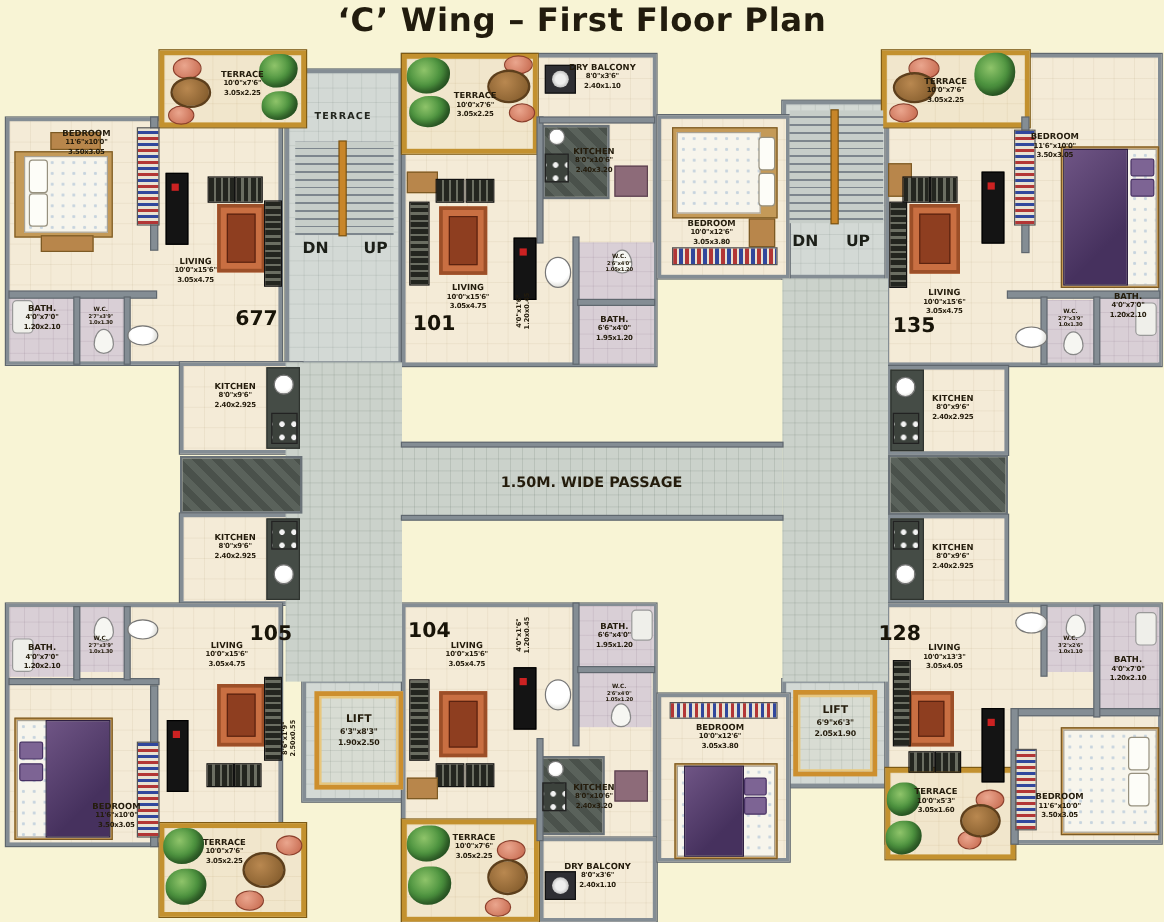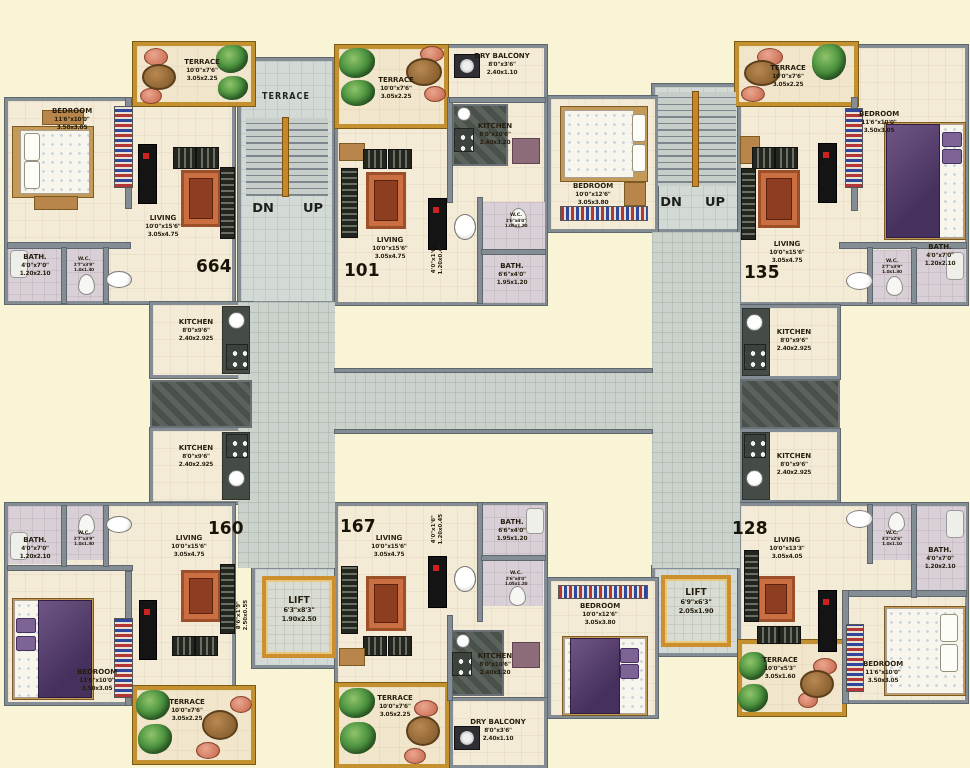--- a/index.html
+++ b/index.html
@@ -53,26 +53,30 @@
   .tray{position:absolute;z-index:10;background:#efefea;border:1px solid #999;border-radius:4px;}
   .tanbox{position:absolute;z-index:10;background:#b8864b;border:1px solid #7c5a24;}
   .mauve{position:absolute;z-index:9;background:#8d6b79;border:1px solid #5e4350;}
   .wm{position:absolute;z-index:10;background:#2e2e33;border:1px solid #111;}
   .wmdrum{position:absolute;z-index:11;border-radius:50%;background:radial-gradient(circle,#eee 40%,#999);}
 </style>
 </head>
 <body>
 
 <div id="plan">
+  <div class="title">‘C’ Wing – First Floor Plan</div>
 
   <div class="passage" style="left:238px;top:302px;width:97px;height:266px"></div>
   <div class="passage" style="left:652px;top:232px;width:88px;height:336px"></div>
   <div class="passage" style="left:335px;top:372px;width:317px;height:58px"></div>
   <div class="wall" style="left:335px;top:369px;width:317px;height:3px"></div>
   <div class="wall" style="left:335px;top:430px;width:317px;height:3px"></div>
+  <div class="rlabel" style="left:368px;top:394px;width:250px;font-size:12px">
+      <span>1.50M. WIDE PASSAGE</span>
+    </div>
 
   <div class="room shaft" style="left:238px;top:58px;width:97px;height:246px"></div>
   <div class="stxt" style="left:244px;top:92px;width:84px">TERRACE</div>
   <div class="steps" style="left:246px;top:118px;width:82px;height:78px"></div>
   <div class="sdiv" style="left:283px;top:118px;width:5px;height:78px"></div>
   <div class="dnup" style="left:248px;top:200px;width:30px">DN</div>
   <div class="dnup" style="left:298px;top:200px;width:30px">UP</div>
 
   <div class="room shaft" style="left:652px;top:84px;width:90px;height:148px"></div>
   <div class="steps" style="left:658px;top:92px;width:78px;height:94px"></div>
@@ -130,21 +134,21 @@
   <div class="rlabel" style="left:12px;top:253px;width:46px">
     <span>BATH.</span>
       <span class="d">4'0"x7'0"</span>
       <span class="d">1.20x2.10</span>
   </div>
   <div class="rlabel tiny" style="left:66px;top:256px;width:36px">
     <span>W.C.</span>
       <span class="d">2'7"x3'9"</span>
       <span class="d">1.0x1.30</span>
   </div>
-  <div class="unum" style="left:196px;top:256px">664</div>
+  <div class="unum" style="left:196px;top:256px">677</div>
 
   <div class="room" style="left:335px;top:45px;width:212px;height:260px"></div>
   <div class="terrace" style="left:335px;top:45px;width:113px;height:83px"></div>
   <div class="plant" style="left:339px;top:48px;width:36px;height:30px"></div>
   <div class="plant" style="left:341px;top:80px;width:34px;height:26px"></div>
   <div class="chair" style="left:420px;top:46px;width:24px;height:16px"></div>
   <div class="tbl" style="left:406px;top:58px;width:36px;height:28px"></div>
   <div class="chair" style="left:424px;top:86px;width:22px;height:16px"></div>
   <div class="rlabel" style="left:366px;top:76px;width:60px">
     <span>TERRACE</span>
@@ -376,21 +380,21 @@
   <div class="rlabel tiny" style="left:66px;top:530px;width:36px">
     <span>W.C.</span>
       <span class="d">2'7"x3'9"</span>
       <span class="d">1.0x1.30</span>
   </div>
   <div class="rlabel" style="left:158px;top:534px;width:62px">
     <span>LIVING</span>
       <span class="d">10'0"x15'6"</span>
       <span class="d">3.05x4.75</span>
   </div>
-  <div class="unum" style="left:208px;top:518px">160</div>
+  <div class="unum" style="left:208px;top:518px">105</div>
   <div class="rlabel" style="left:64px;top:668px;width:66px">
     <span>BEDROOM</span>
       <span class="d">11'6"x10'0"</span>
       <span class="d">3.50x3.05</span>
   </div>
   <div class="rlabel" style="left:156px;top:698px;width:62px">
     <span>TERRACE</span>
       <span class="d">10'0"x7'6"</span>
       <span class="d">3.05x2.25</span>
   </div>
@@ -421,21 +425,21 @@
   <div class="sink" style="left:456px;top:634px;width:12px;height:12px"></div>
   <div class="mauve" style="left:512px;top:642px;width:26px;height:24px"></div>
   <div class="wm" style="left:454px;top:726px;width:24px;height:22px">
       <div class="wmdrum" style="left:5px;top:4px;width:14px;height:14px"></div>
     </div>
   <div class="plant" style="left:339px;top:688px;width:36px;height:30px"></div>
   <div class="plant" style="left:340px;top:722px;width:36px;height:32px"></div>
   <div class="chair" style="left:414px;top:700px;width:24px;height:17px"></div>
   <div class="tbl" style="left:406px;top:716px;width:34px;height:30px"></div>
   <div class="chair" style="left:404px;top:748px;width:22px;height:16px"></div>
-  <div class="unum" style="left:340px;top:516px">167</div>
+  <div class="unum" style="left:340px;top:516px">104</div>
   <div class="rlabel" style="left:358px;top:534px;width:62px">
     <span>LIVING</span>
       <span class="d">10'0"x15'6"</span>
       <span class="d">3.05x4.75</span>
   </div>
   <div class="vdim" style="left:413px;top:522px;width:48px">
     <span>4'0"x1'6"</span>
       <span>1.20x0.45</span>
   </div>
   <div class="rlabel" style="left:480px;top:518px;width:64px">

